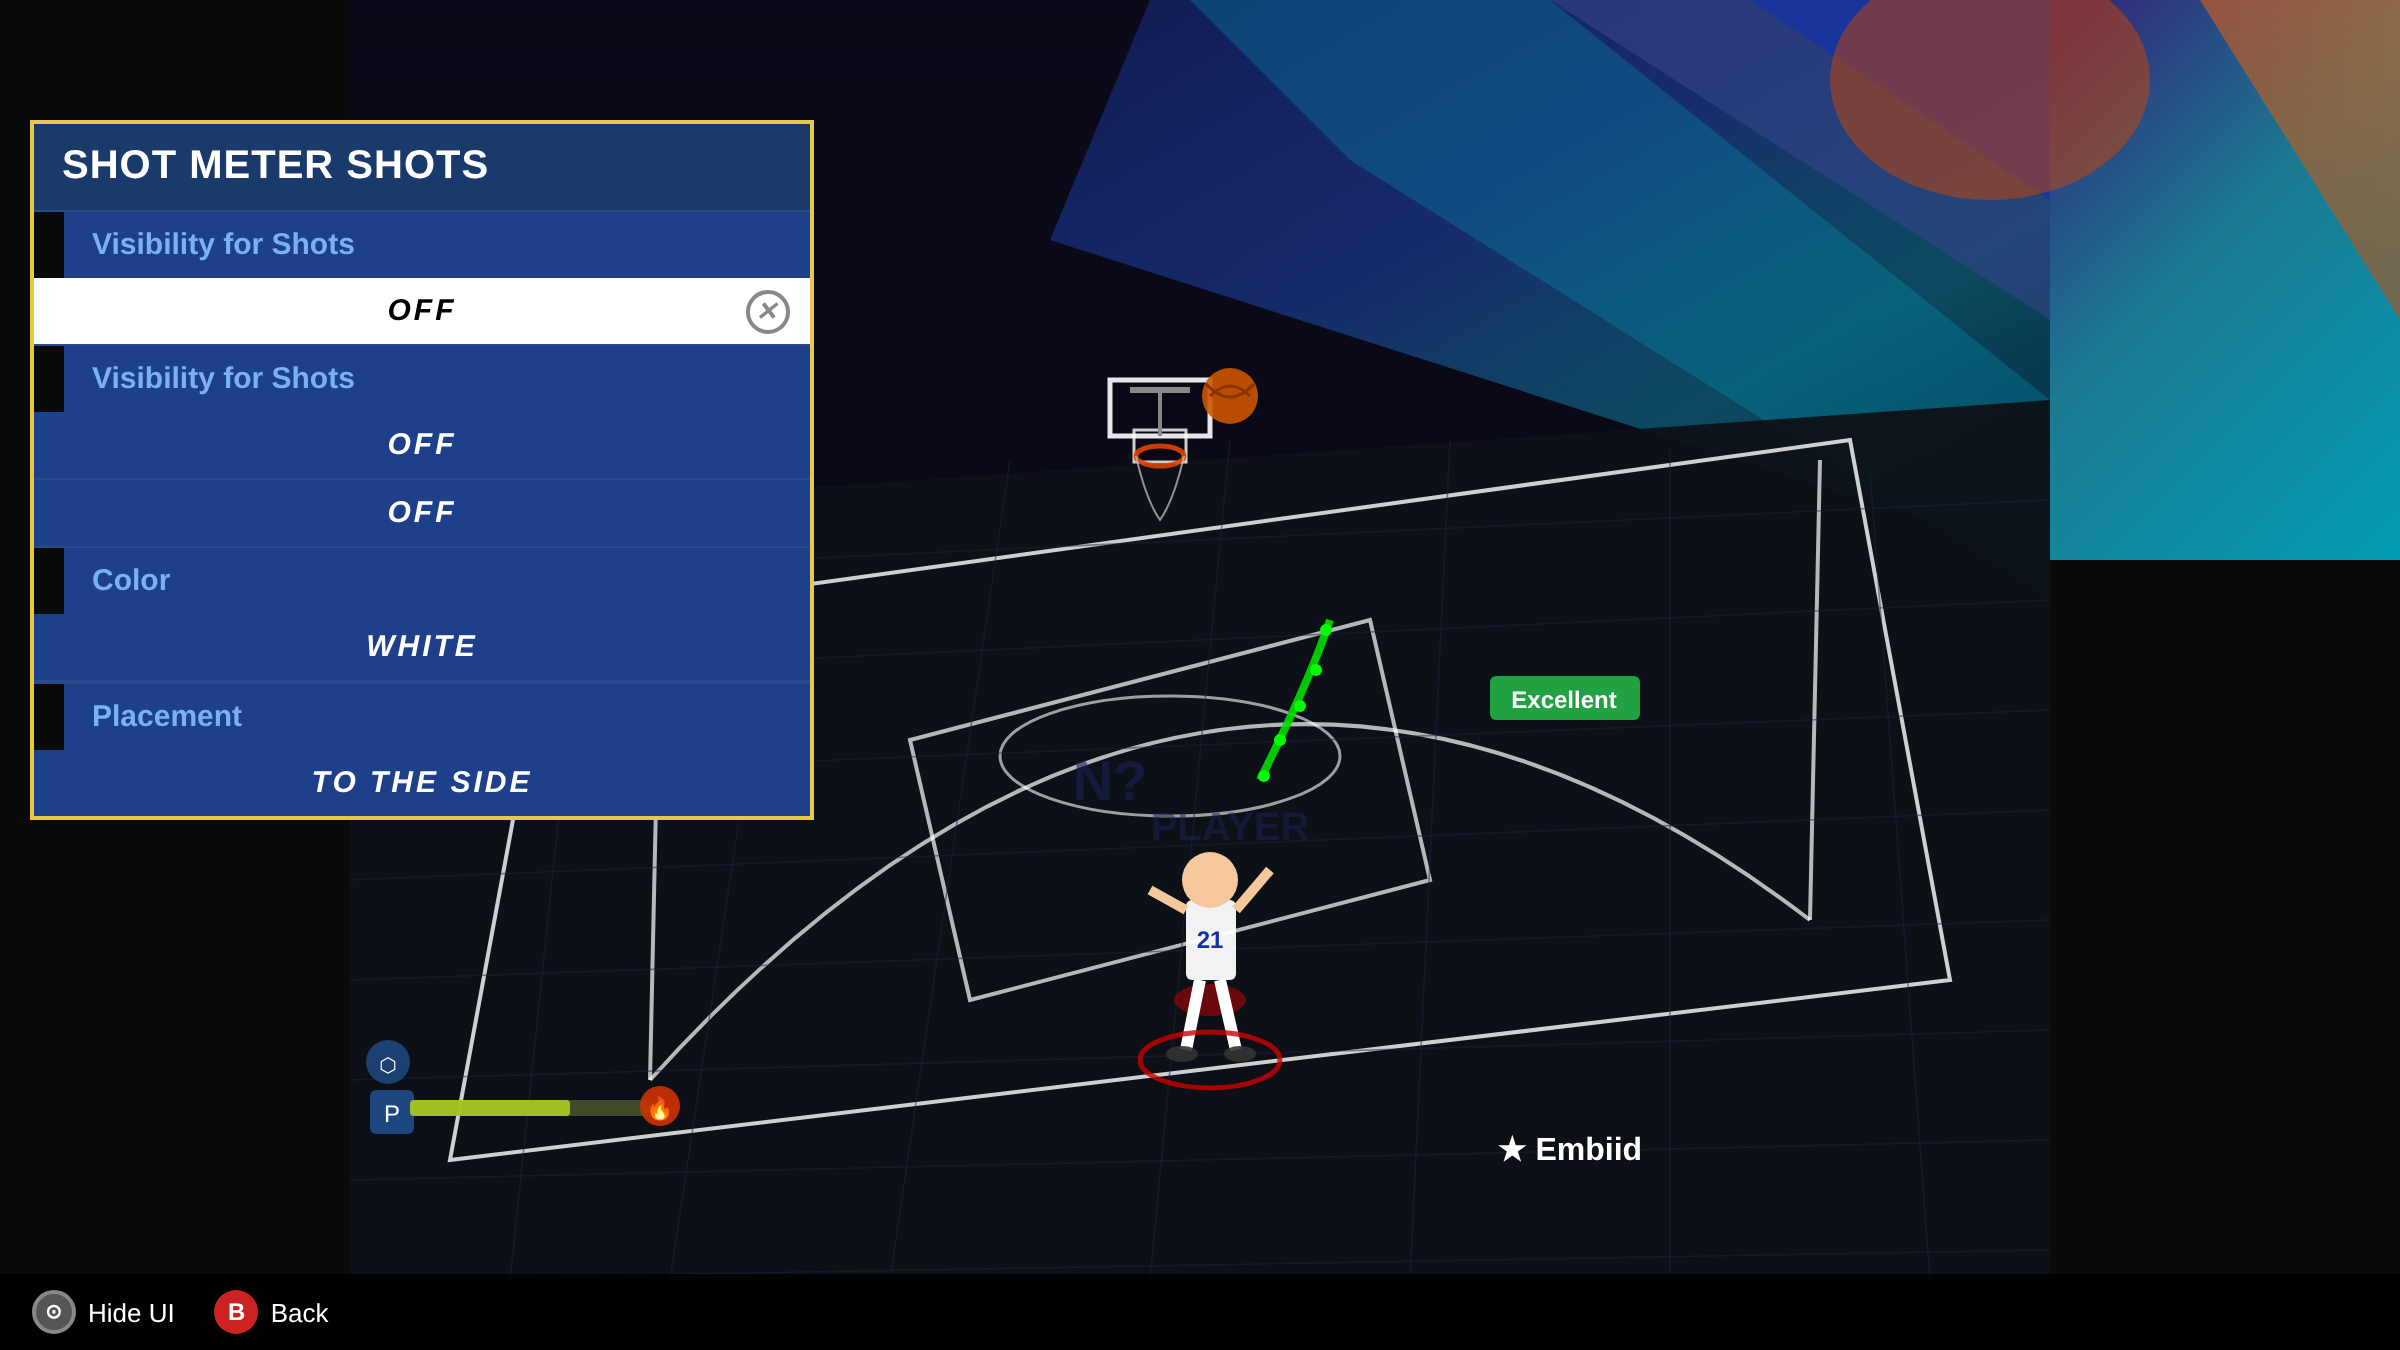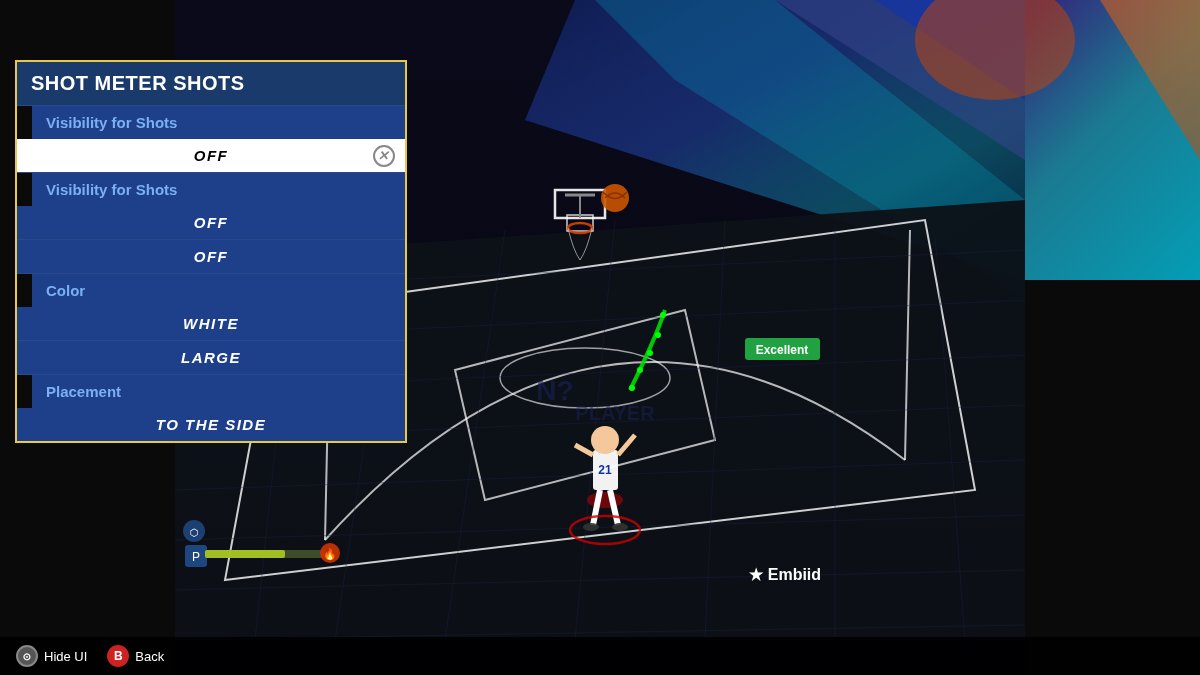--- a/index.html
+++ b/index.html
@@ -330,23 +330,20 @@
 
 
   <div class="menu-item">
     <span class="menu-label">Color</span>
     <div class="menu-value">
       <span>WHITE</span>
     </div>
   </div>
 
   <div class="menu-item">
-    <div class="menu-value">
-      <span>LARGE</span>
-    </div>
   </div>
 
   <div class="menu-item">
     <span class="menu-label">Placement</span>
     <div class="menu-value">
       <span>TO THE SIDE</span>
     </div>
   </div>
 
 </div>

